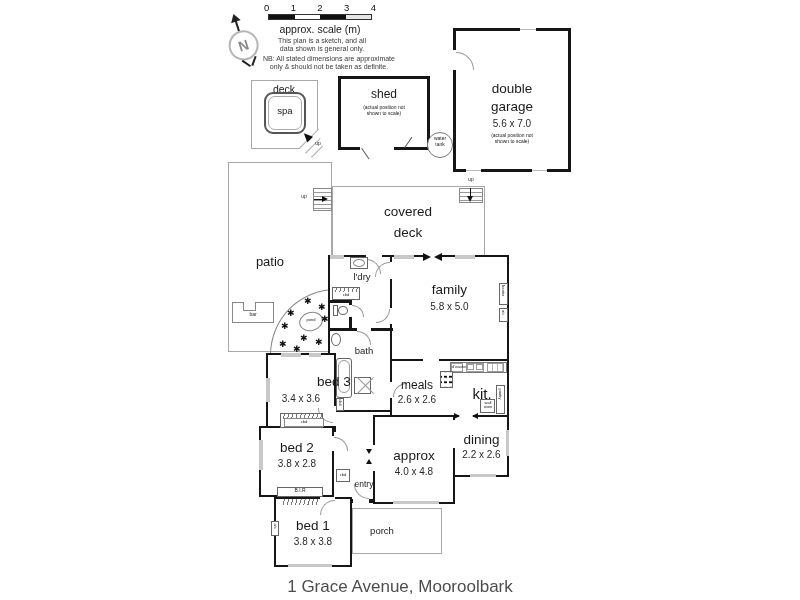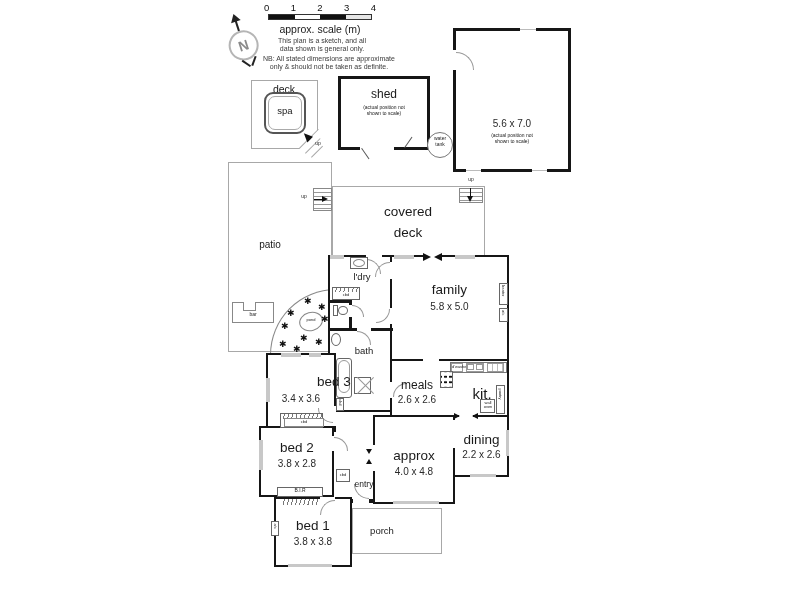--- a/index.html
+++ b/index.html
@@ -108,20 +108,22 @@
 
   <div class="room" style="left:453px;top:28px;width:118px;height:144px;border-width:3px;"></div>
   <div class="gap" style="left:520px;top:28px;width:16px;height:3px;"></div>
   <div class="line" style="left:520px;top:29px;width:16px;height:1px;background:#bbb;"></div>
   <div class="gap" style="left:466px;top:169px;width:15px;height:3px;"></div>
   <div class="line" style="left:466px;top:170px;width:15px;height:1px;background:#bbb;"></div>
   <div class="gap" style="left:532px;top:169px;width:15px;height:3px;"></div>
   <div class="line" style="left:532px;top:170px;width:15px;height:1px;background:#bbb;"></div>
   <div class="gap" style="left:453px;top:50px;width:3px;height:20px;"></div>
   <div class="arc" style="left:456px;top:52px;width:18px;height:18px;border-top:1px solid #999;border-right:1px solid #999;border-top-right-radius:100% 100%;"></div>
+  <div class="lbl b13" style="left:457px;top:80px;width:110px;line-height:1.35;">double
+garage</div>
   <div class="lbl d10" style="left:457px;top:118px;width:110px;">5.6 x 7.0</div>
   <div class="lbl t6" style="left:462px;top:133px;width:100px;">(actual position not
 shown to scale)</div>
 
   <div class="room" style="left:338px;top:76px;width:92px;height:74px;border-width:3px;"></div>
   <div class="gap" style="left:360px;top:147px;width:34px;height:3px;"></div>
   <div class="line" style="left:362px;top:148px;width:13px;height:1px;background:#555;transform:rotate(55deg);transform-origin:left top;"></div>
   <div class="line" style="left:392px;top:148px;width:13px;height:1px;background:#555;transform:rotate(125deg);transform-origin:right top;"></div>
   <div class="lbl b12" style="left:348px;top:88px;width:72px;">shed</div>
   <div class="lbl t6" style="left:346px;top:105px;width:76px;">(actual position not
@@ -275,16 +277,17 @@
   <div class="lbl b13" style="left:376px;top:448px;width:76px;">approx</div>
   <div class="lbl d10" style="left:376px;top:466px;width:76px;">4.0 x 4.8</div>
   <div class="lbl b13" style="left:262px;top:440px;width:70px;">bed 2</div>
   <div class="lbl d10" style="left:262px;top:458px;width:70px;">3.8 x 2.8</div>
   <div class="lbl b13" style="left:276px;top:518px;width:74px;">bed 1</div>
   <div class="lbl d10" style="left:276px;top:536px;width:74px;">3.8 x 3.8</div>
   <div class="lbl" style="left:347px;top:480px;width:34px;font-size:8.5px;">entry</div>
   <div class="lbl s9" style="left:360px;top:526px;width:44px;">porch</div>
   <div class="lbl b13" style="left:363px;top:202px;width:90px;line-height:1.55;">covered
 deck</div>
-  <div class="lbl" style="left:246px;top:239px;width:48px;font-size:10px;">patio</div>
-
+  <div class="lbl" style="left:246px;top:255px;width:48px;font-size:13px;">patio</div>
+
+  <div class="lbl" style="left:170px;top:577px;width:460px;font-size:17px;color:#4d4d4d;">1 Grace Avenue, Mooroolbark</div>
 
 </div>
 
 </body></html>

